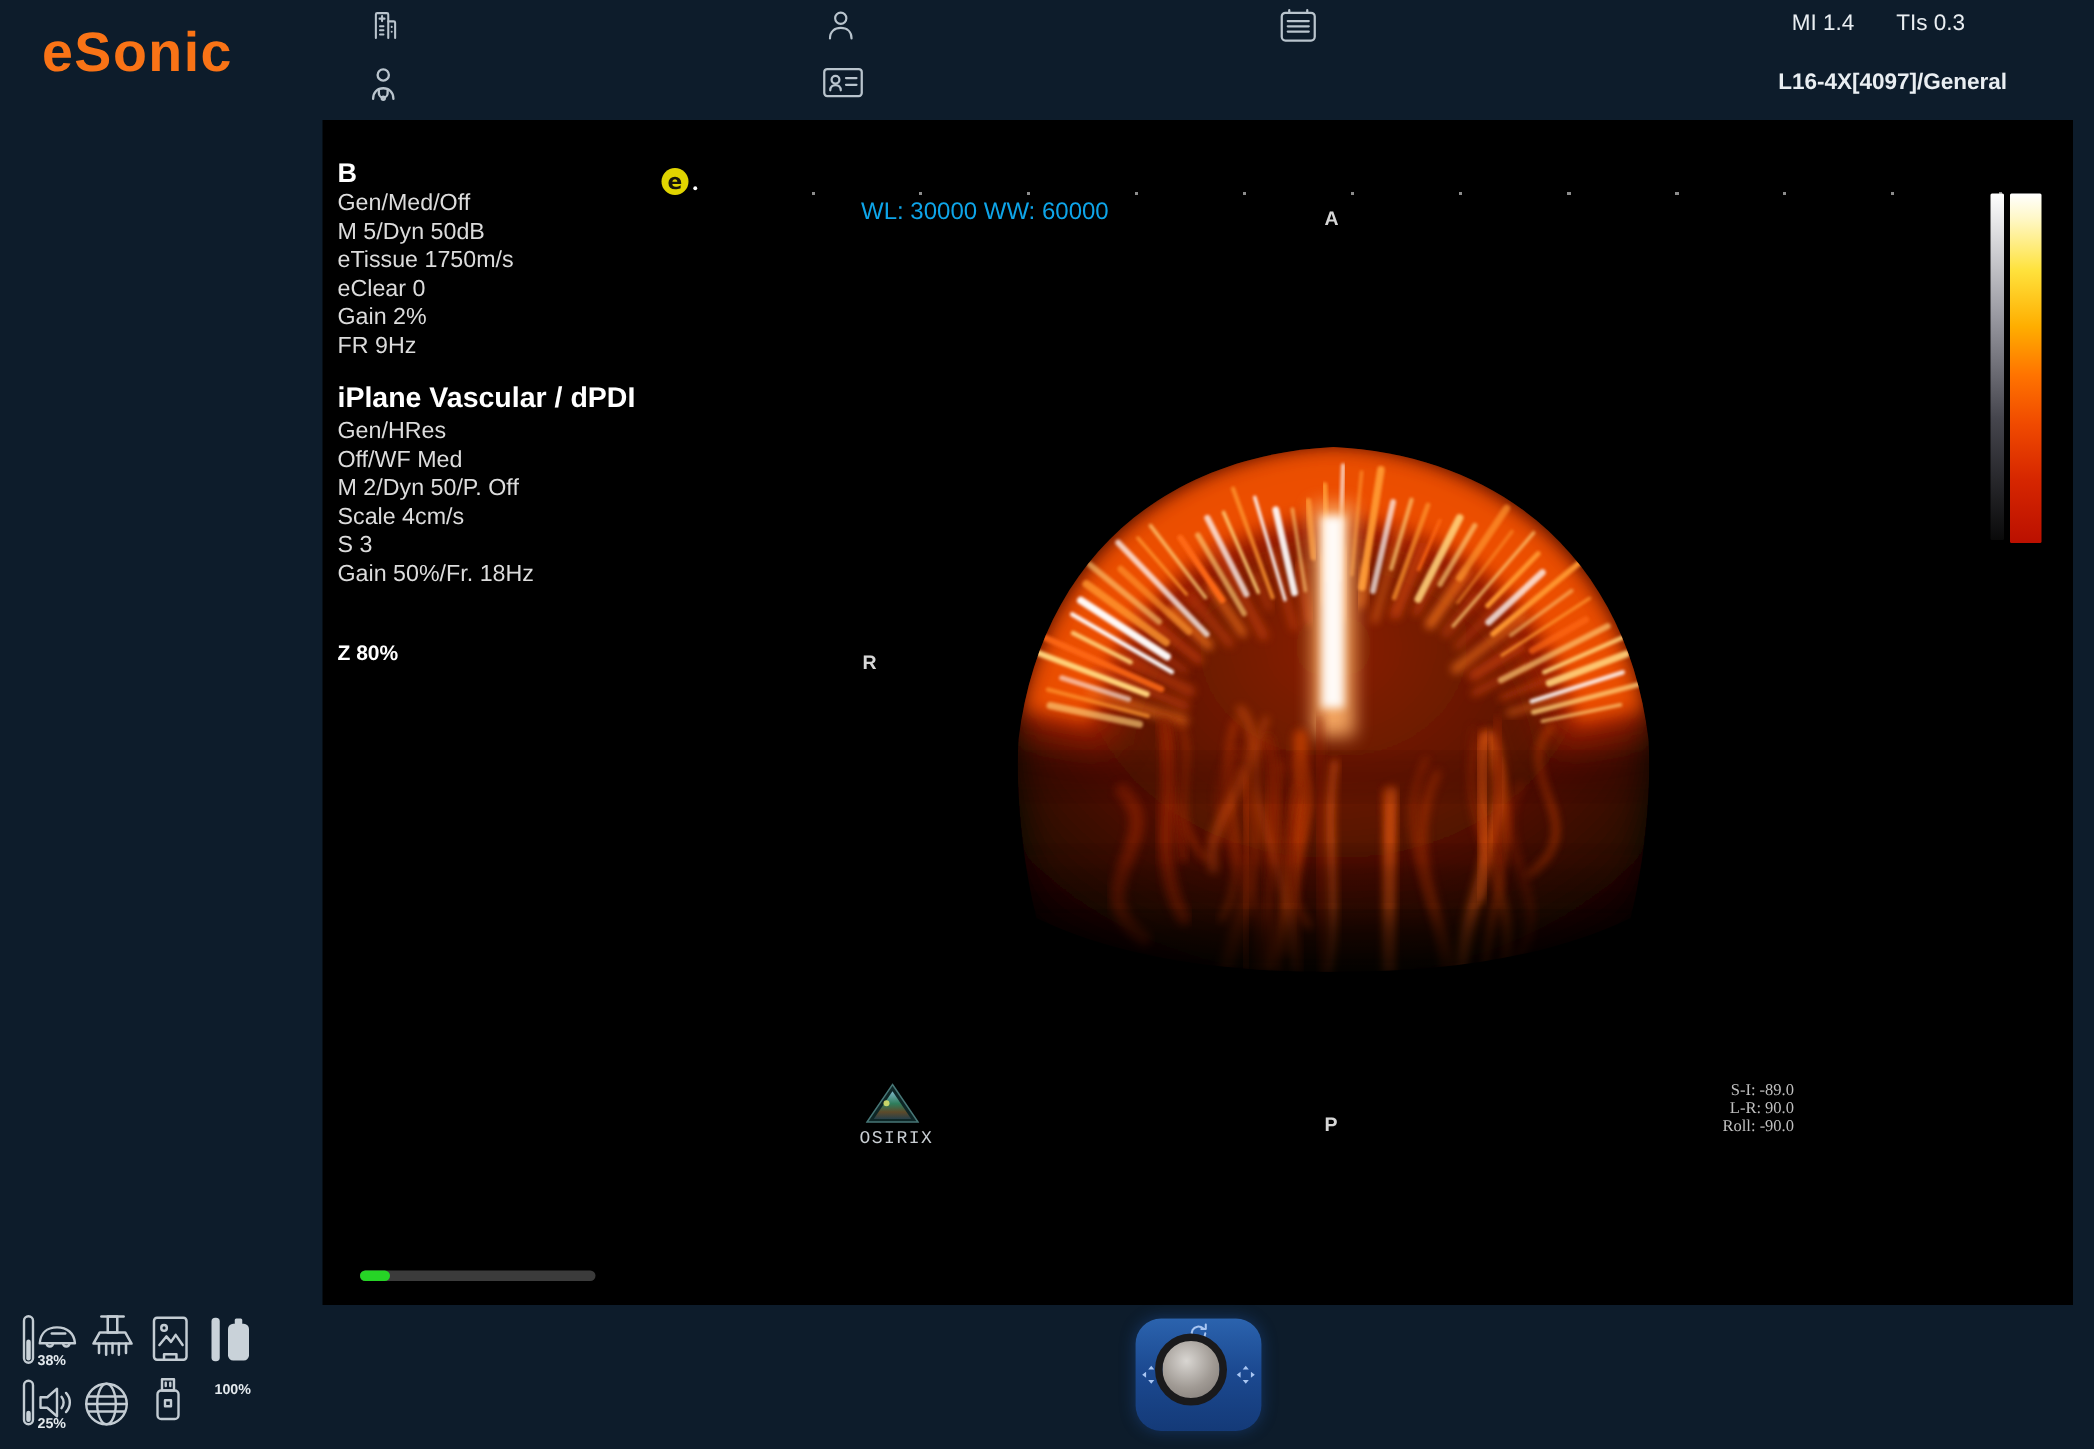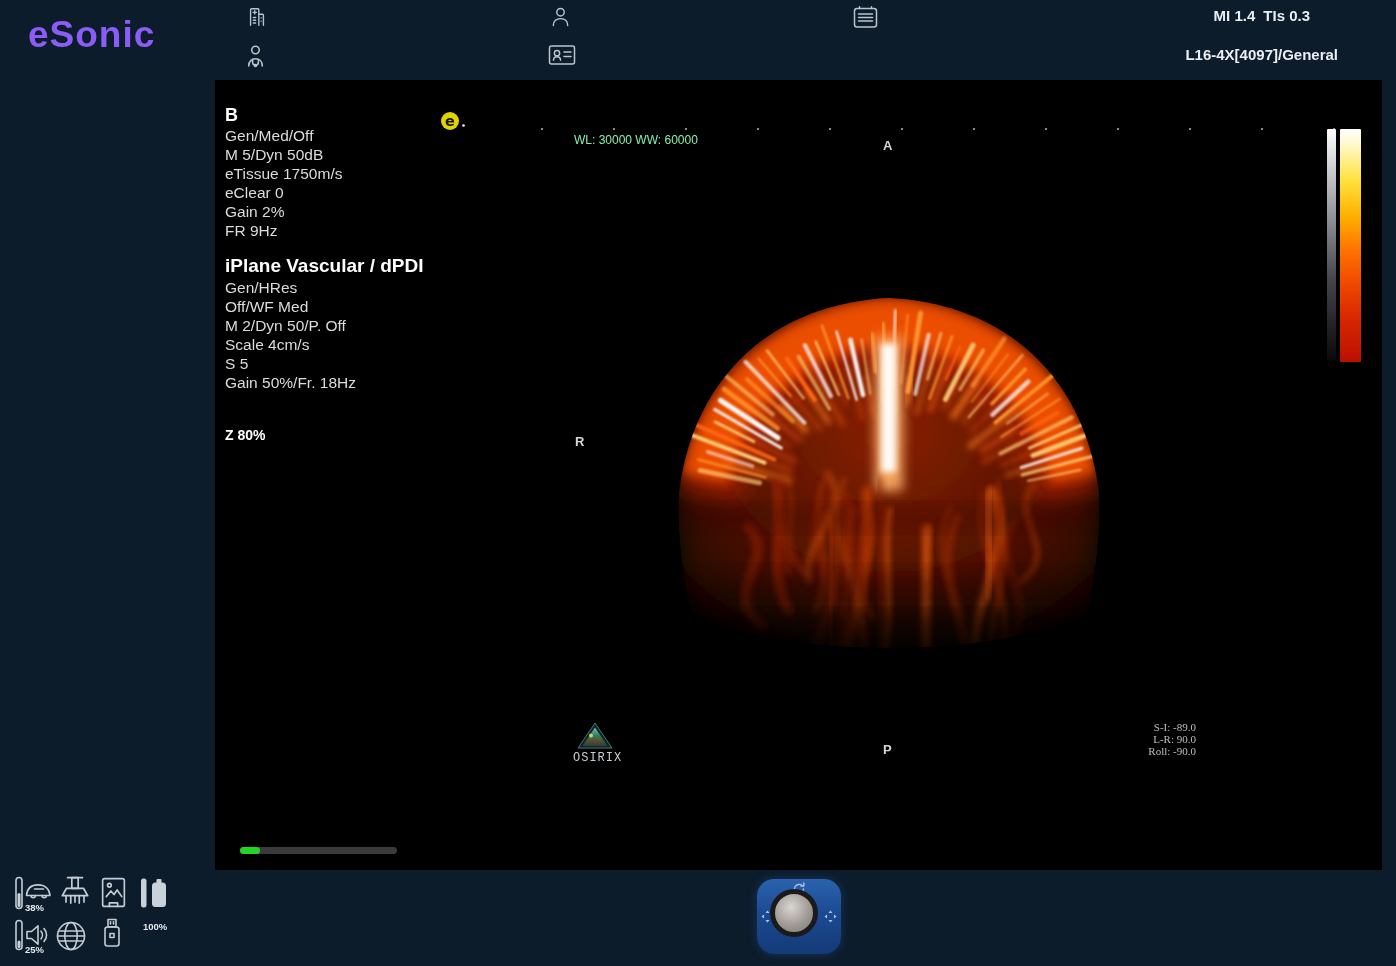--- a/index.html
+++ b/index.html
@@ -4,43 +4,43 @@
 <style>
   * { margin:0; padding:0; box-sizing:border-box; }
   html,body { background:#06101a; }
   .screen {
     position:relative; width:1396px; height:966px; overflow:hidden;
     background:#0d1c2b; font-family:"Liberation Sans", sans-serif;
   }
   
   .logo {
     position:absolute; left:28px; top:14px; font-size:37px; font-weight:bold;
-    color:#8b5cf6; letter-spacing:1px;
+    color:#f97316; letter-spacing:1px;
   }
   .topicon { position:absolute; }
   .topicon svg { display:block; stroke:#b9c4cd; fill:none; stroke-width:1.5; stroke-linecap:round; stroke-linejoin:round; }
   .mi-group {
-    position:absolute; top:7px; right:86px; display:flex; gap:8px;
-    color:#e9eef2; font-size:15px; font-weight:bold;
+    position:absolute; top:7px; right:86px; display:flex; gap:28px;
+    color:#e9eef2; font-size:15px; font-weight:normal;
   }
   .probe-label {
     position:absolute; top:46px; right:58px;
     color:#e9eef2; font-size:15px; font-weight:bold;
   }
   
   .canvas {
     position:absolute; left:215px; top:80px; width:1167px; height:790px;
     background:#000;
   }
   .params { position:absolute; left:10px; top:24px; color:#dcdcdc; }
   .ptitle  { font-size:18px; font-weight:bold; color:#fff; line-height:22px; }
   .ptitle2 { font-size:19px; font-weight:bold; color:#fff; line-height:24px; margin-top:14px; }
   .pline   { font-size:15.5px; line-height:19px; }
   .zoomline{ font-size:14px; font-weight:bold; color:#fff; line-height:19px; margin-top:34px; }
-  .wl-text { position:absolute; left:359px; top:53px; font-size:12px; color:#86efac; }
+  .wl-text { position:absolute; left:359px; top:53px; font-size:16px; color:#0ea5e9; }
   .ruler {
     position:absolute; left:326px; top:48px; width:832px; height:2px;
     background:repeating-linear-gradient(90deg, rgba(255,255,255,.55) 0 2px, transparent 2px 72px);
   }
   .mark { position:absolute; color:#d6d6d6; font-size:13px; font-weight:bold; }
   .mark-a { left:668px; top:58px; }
   .mark-r { left:360px; top:354px; }
   .mark-p { left:668px; top:662px; }
   .emarker { position:absolute; left:224px; top:30px; }
   .render { position:absolute; left:438px; top:198px; width:472px; height:382px; }
@@ -150,21 +150,21 @@
       <div class="pline">M 5/Dyn 50dB</div>
       <div class="pline">eTissue 1750m/s</div>
       <div class="pline">eClear 0</div>
       <div class="pline">Gain 2%</div>
       <div class="pline">FR 9Hz</div>
       <div class="ptitle2">iPlane Vascular / dPDI</div>
       <div class="pline">Gen/HRes</div>
       <div class="pline">Off/WF Med</div>
       <div class="pline">M 2/Dyn 50/P. Off</div>
       <div class="pline">Scale 4cm/s</div>
-      <div class="pline">S 5</div>
+      <div class="pline">S 3</div>
       <div class="pline">Gain 50%/Fr. 18Hz</div>
       <div class="zoomline">Z 80%</div>
     </div>
 
     <div class="emarker">
       <svg width="28" height="22" viewBox="0 0 28 22">
         <circle cx="11" cy="11" r="9" fill="#e0d400"></circle>
         <text x="11" y="16" font-size="14.5" font-weight="bold" fill="#15150a" text-anchor="middle" font-family="DejaVu Sans, sans-serif">e</text>
         <circle cx="24.5" cy="15.5" r="1.3" fill="#ffffff"></circle>
       </svg>

